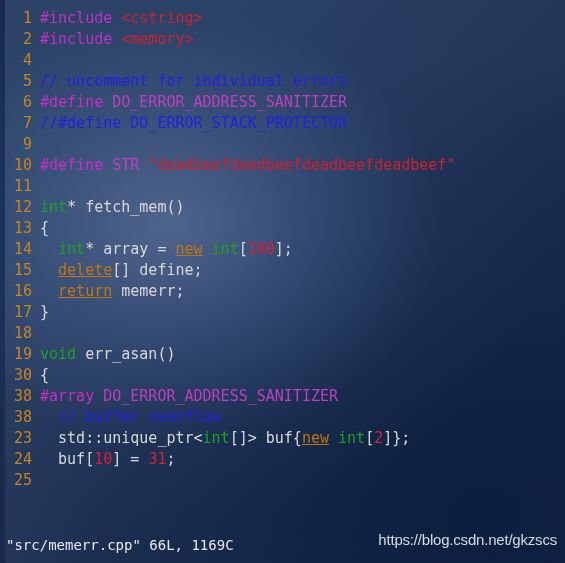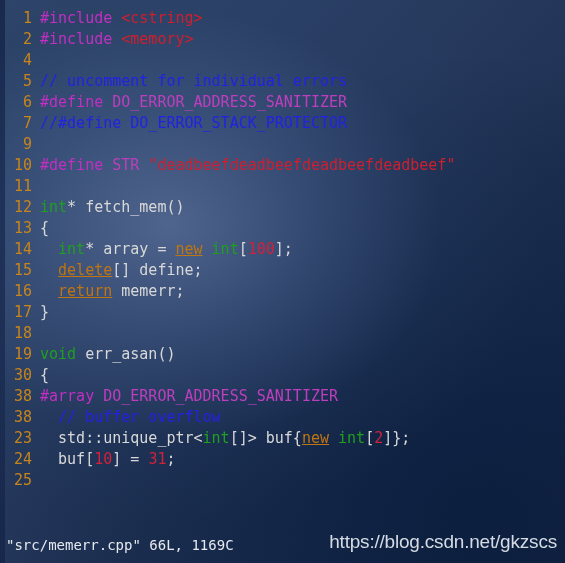--- a/index.html
+++ b/index.html
@@ -72,21 +72,21 @@
     color: #e6e9ee;
     white-space: pre;
     padding-left: 6px;
     box-sizing: border-box;
   }
   #watermark {
     position: absolute;
     right: 8px;
     top: 531px;
     font-family: "Liberation Sans", sans-serif;
-    font-size: 19px;
+    font-size: 15px;
     color: #d5dbe4;
     letter-spacing: -0.2px;
     white-space: pre;
   }
 </style>
 </head>
 <body>
 
 <div id="screen">
 

